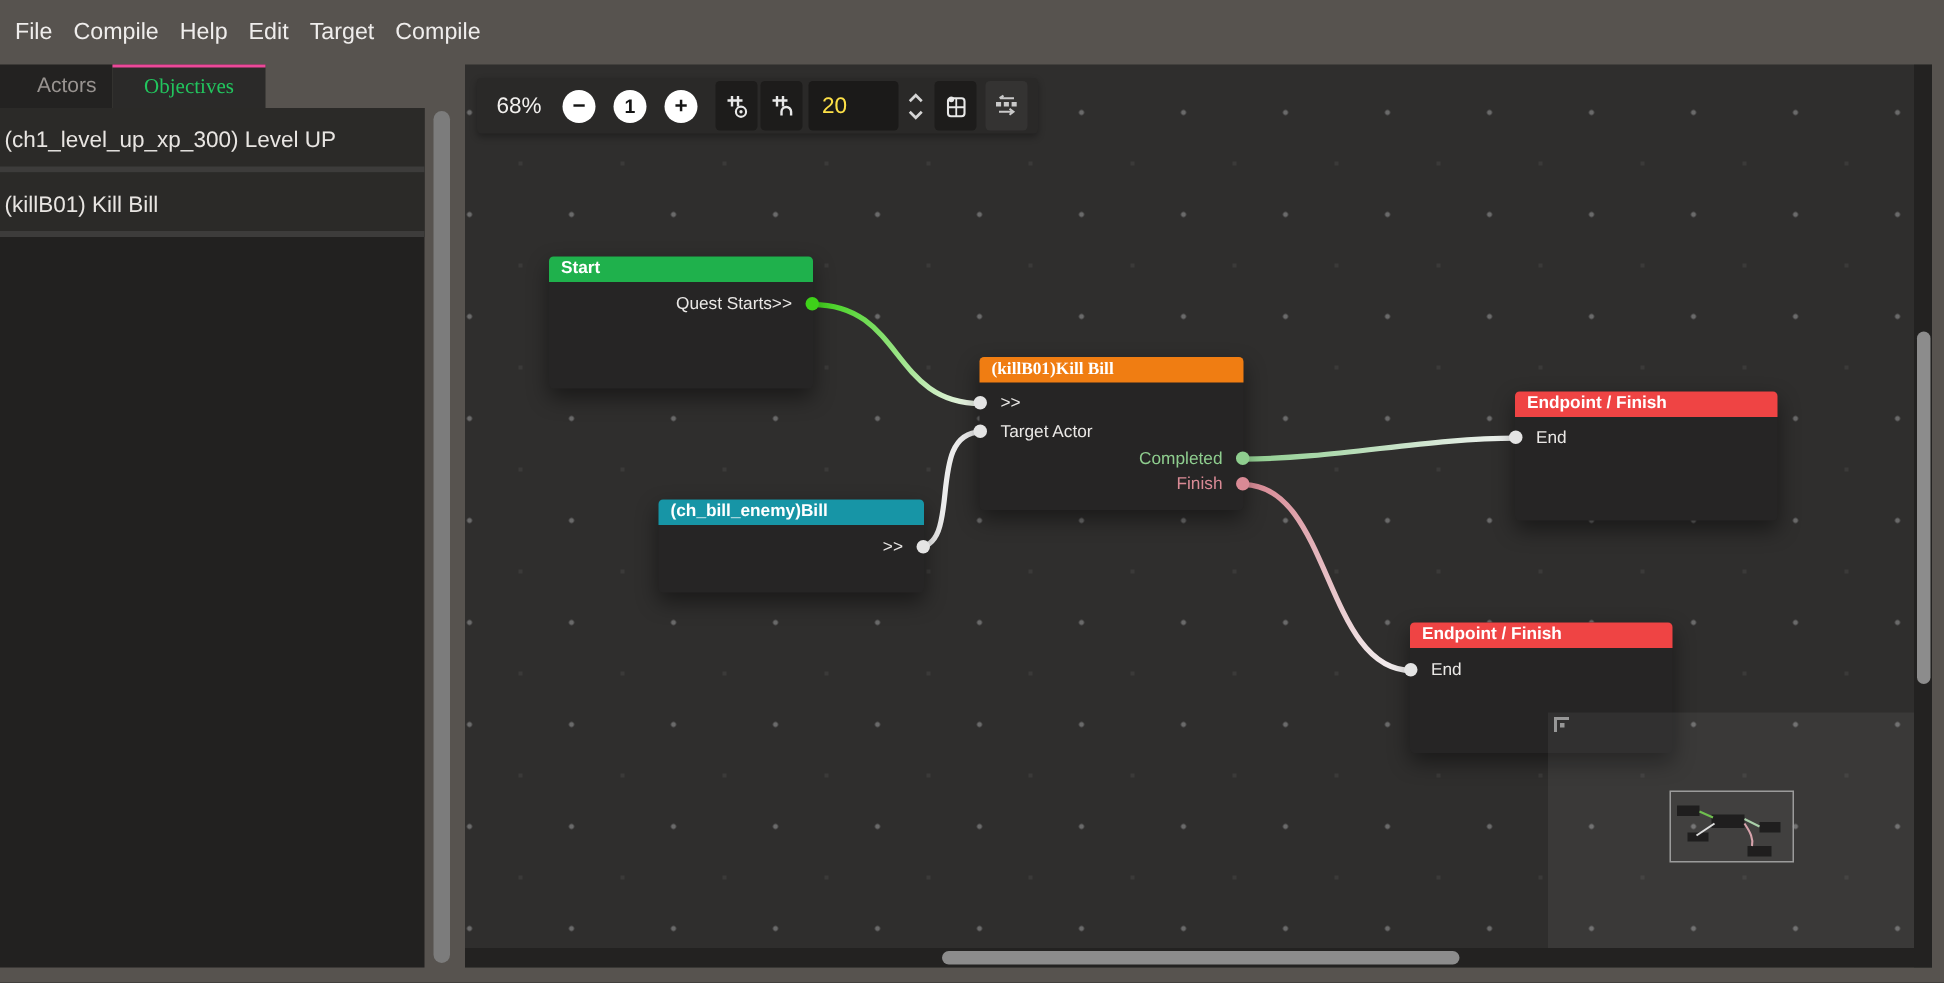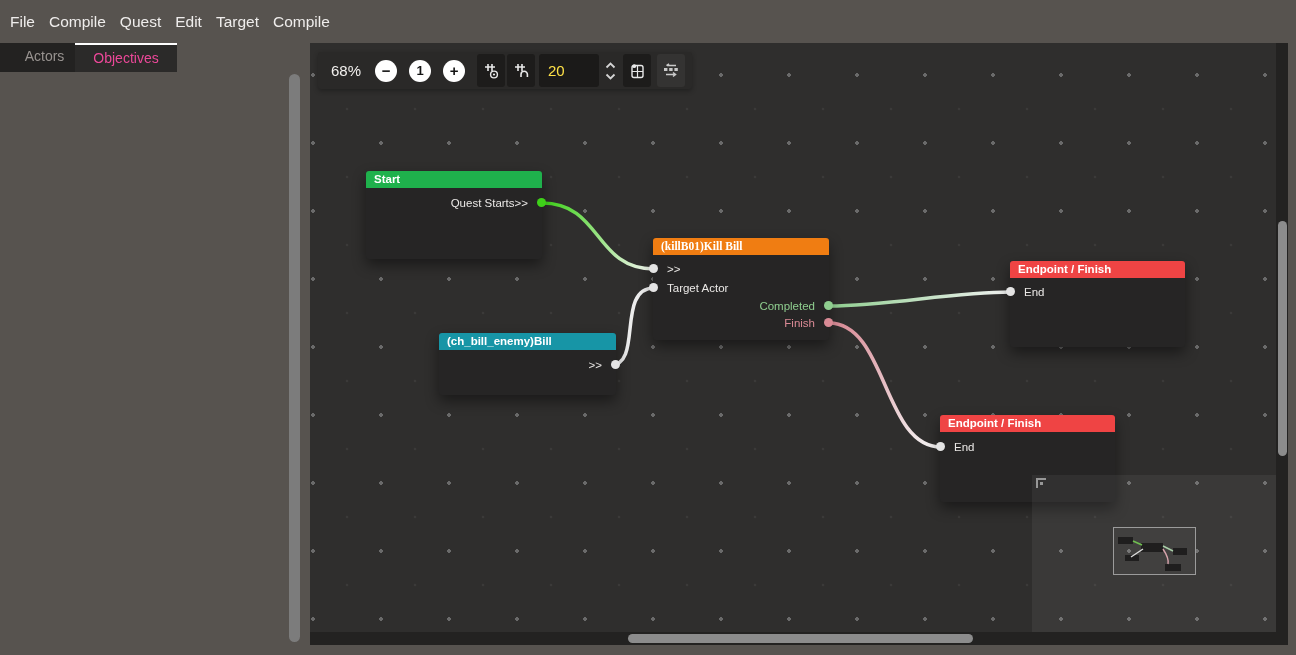--- a/index.html
+++ b/index.html
@@ -10,21 +10,21 @@
   
   .menubar { position:absolute; left:0; top:0; width:1296px; height:43px;
              display:flex; align-items:center; padding-left:3px; }
   .menu-item { color:#efedec; font-size:15.5px; padding:0 7px; line-height:43px; cursor:default; }
 
   
   .sidebar { position:absolute; left:0; top:43px; width:310px; height:602px; }
   .tabrow { position:absolute; left:0; top:0; height:29px; display:flex; }
   .tab { height:29px; line-height:27px; text-align:center; font-size:14px; }
   .tab.inactive { width:75px; background:#232221; color:#989390;padding-left:14px; }
-  .tab.active { width:102px; background:#2b2a29; color:#ec4899; border-top:2px solid #ffffff; }
+  .tab.active { width:102px; background:#2b2a29; color:#22c55e; border-top:2px solid #ec4899;font-family:Liberation Serif, serif; }
   .side-list { position:absolute; left:0; top:29px; width:283px; height:573px; background:#222120; }
   .side-item { height:43px; line-height:43px; background:#2b2a28; color:#e8e5e2;
                font-size:15px; padding-left:3px; border-bottom:4px solid #3d3c3b;
                white-space:nowrap; overflow:hidden; }
   .side-scroll-thumb { position:absolute; left:289px; top:31px; width:11px; height:568px;
                        background:#7c7c7c; border-radius:6px; }
 
   
   .canvas { position:absolute; left:310px; top:43px; width:978px; height:602px;
             background-color:#2f2e2d;
@@ -97,30 +97,34 @@
   svg.icon { display:block; }
 </style>
 </head>
 <body>
 
 <div class="window">
 
   <div class="menubar">
     <div class="menu-item">File</div>
     <div class="menu-item">Compile</div>
-    <div class="menu-item">Quest</div>
+    <div class="menu-item">Help</div>
     <div class="menu-item">Edit</div>
     <div class="menu-item">Target</div>
     <div class="menu-item">Compile</div>
   </div>
 
   <div class="sidebar">
     <div class="tabrow">
       <div class="tab inactive">Actors</div>
       <div class="tab active">Objectives</div>
+    </div>
+    <div class="side-list">
+      <div class="side-item">(ch1_level_up_xp_300) Level UP</div>
+      <div class="side-item">(killB01) Kill Bill</div>
     </div>
     <div class="side-scroll-thumb"></div>
   </div>
 
   <div class="canvas">
 
     <svg class="wires" viewBox="0 0 978 602">
       <defs>
         <linearGradient id="g1" gradientUnits="userSpaceOnUse" x1="232" y1="160" x2="344" y2="226">
           <stop offset="0" stop-color="#3ed119"></stop>

